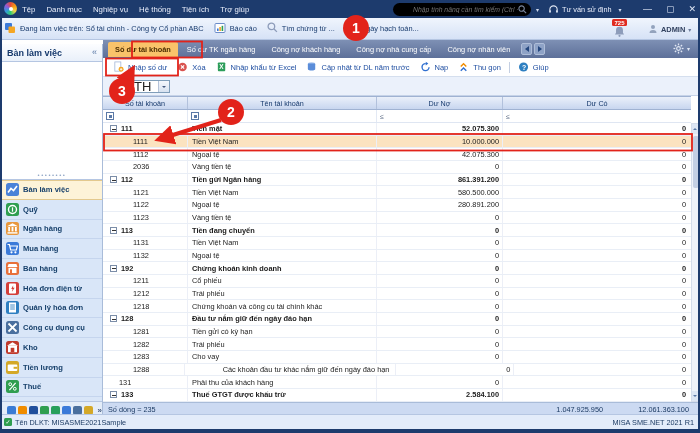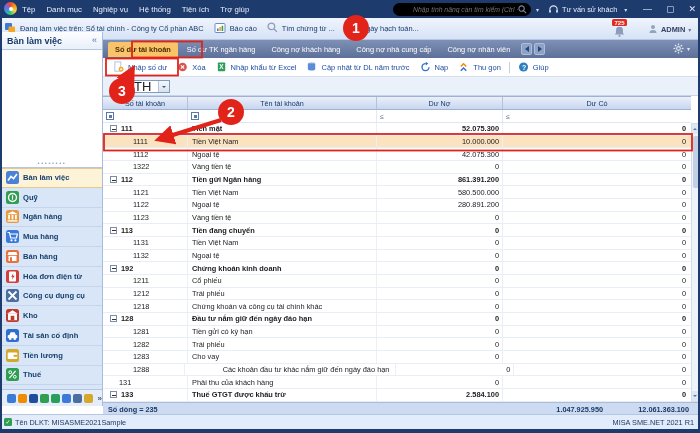--- a/index.html
+++ b/index.html
@@ -31,21 +31,21 @@
   .user-wrap { position:absolute; left:648px; top:0; height:22px; display:flex; align-items:center; gap:3px; color:#333;font-weight:bold; }
   .user-wrap .uname { font-size:7.4px; color:#31415f; }
   .user-wrap .caret { font-size:6px; color:#6b7c9c; }
 
   
   .edge-left  { position:absolute; left:0; top:18px; width:2px; height:411px; background:#1d3b6d; z-index:5; }
   .edge-right { position:absolute; right:0; top:18px; width:2px; height:411px; background:#1d3b6d; z-index:5; }
   .edge-bottom{ position:absolute; left:0; top:429px; width:700px; height:4px; background:#1d3b6d; z-index:5; }
 
   
-  .sidebar { position:absolute; left:2px; top:32px; width:101px; height:374px; background:#d9e6f8; border-right:1px solid #a9bcd9; }
+  .sidebar { position:absolute; left:2px; top:44px; width:101px; height:374px; background:#d9e6f8; border-right:1px solid #a9bcd9; }
   .side-header { position:absolute; left:0; top:0; width:100%; height:18px; background:linear-gradient(#fcfdff,#e9f0fa); border-bottom:1px solid #b5c6e2; display:flex; align-items:center; }
   .side-header .t { font-weight:bold; font-size:9px; color:#173a6d; margin-left:5px; }
   .side-header .collapse { position:absolute; right:5px; top:3px; color:#5b79a6; font-size:9px; }
   .side-panel { position:absolute; left:0; top:18px; width:100%; height:118px; background:#fff; border-bottom:1px solid #b5c6e2; }
   .splitter-dots { position:absolute; left:50%; transform:translateX(-50%); bottom:1px; color:#93a8c7; font-size:6px; letter-spacing:1.5px; }
   .side-menu { position:absolute; left:0; top:136px; width:100%; }
   .side-item { height:19.75px; display:flex; align-items:center; gap:4px; padding-left:4px; border-bottom:1px solid #c5d5ee; cursor:default; }
   .side-item .lbl { font-size:7.6px; font-weight:bold; color:#17406b; white-space:nowrap; }
   .side-item.active { background:#fdf3d8; border-top:1px solid #e3c98e; border-bottom:1px solid #e3c98e; }
   .micon { width:13px; height:13px; border-radius:2.5px; flex:0 0 13px; }
@@ -113,21 +113,21 @@
 
   
   .vscroll { position:absolute; left:588px; top:83px; width:8px; height:279px; background:#eef2f9; border:1px solid #d4dcea; }
   .varrow { position:absolute; left:0; width:100%; height:10px; display:flex; align-items:center; justify-content:center; background:#dde6f4; }
   .varrow.up { top:0; } .varrow.down { bottom:0; }
   .varrow i { width:0; height:0; border:2.5px solid transparent; }
   .varrow.up i { border-bottom-color:#5b79a6; margin-top:-2px; }
   .varrow.down i { border-top-color:#5b79a6; margin-bottom:-2px; }
   .vthumb { position:absolute; left:0.5px; top:12px; width:6px; height:52px; background:#c3cfe4; border-radius:2px; }
 
-  .summaryrow { position:absolute; left:0; top:362px; width:595px; height:12px; background:#ccdaf2; border-top:1px solid #a9bcd9; font-size:7.3px; color:#17365f;font-weight:bold; }
+  .summaryrow { position:absolute; left:0; top:362px; width:595px; height:12px; background:#ccdaf2; border-top:1px solid #a9bcd9; font-size:7.3px; color:#17365f; }
   .summaryrow .cnt { position:absolute; left:5px; top:1.5px; }
   .summaryrow .dtot { position:absolute; right:95px; top:1.5px; }
   .summaryrow .ctot { position:absolute; right:9px; top:1.5px; }
 
   
   .statusbar { position:absolute; left:0; top:414px; width:700px; height:15px; background:#e3ecfa; border-top:1px solid #b5c6e2; }
   .statusbar .dbicon { position:absolute; left:4px; top:3px; width:8px; height:8px; background:#2f9e50; border-radius:1.5px; color:#fff; font-size:6px; line-height:8px; text-align:center; }
   .statusbar .l { position:absolute; left:15px; top:3px; font-size:7.3px; color:#17365f; }
   .statusbar .r { position:absolute; right:6px; top:3px; font-size:7.3px; color:#17365f; }
 
@@ -160,21 +160,21 @@
           <line x1="6.2" y1="6.2" x2="9" y2="9" stroke="#7a879d" stroke-width="1.2"></line>
         </svg>
     </div>
     <span class="search-caret" data-name="search-options-caret-icon">▾</span>
     <div class="support" data-name="support-menu">
       <svg width="11" height="11" viewBox="0 0 12 12" data-name="headset-icon">
           <path d="M2,7 V6 a4,4 0 0 1 8,0 v1" fill="none" stroke="#dfe6f3" stroke-width="1.2"></path>
           <rect x="1.2" y="6.5" width="2" height="3" rx="1" fill="#dfe6f3"></rect>
           <rect x="8.8" y="6.5" width="2" height="3" rx="1" fill="#dfe6f3"></rect>
         </svg>
-      <span data-name="support-label">Tư vấn sử khách</span>
+      <span data-name="support-label">Tư vấn sử định</span>
       <span class="caret" data-name="support-caret-icon">▾</span>
     </div>
     <div class="winbtns">
       <span data-name="minimize-button">—</span>
       <span data-name="maximize-button">▢</span>
       <span data-name="close-button">✕</span>
     </div>
   </div>
 
   <div class="quickbar" data-name="quick-access-bar">
@@ -286,49 +286,49 @@
         </div>
         <div class="side-item" data-name="sidebar-item-hoa-don-dien-tu">
           <span class="micon" data-name="einvoice-icon">
             <svg viewBox="0 0 13 13">
               <rect x="3" y="1.5" width="7" height="10" rx="0.8" fill="#fff"></rect>
               <polygon points="7.2,3.3 5.2,7 6.6,7 5.8,10 8.7,5.8 7.1,5.8" fill="#d43f3a"></polygon>
             </svg>
           </span>
           <span class="lbl" data-name="sidebar-item-label">Hóa đơn điện tử</span>
         </div>
+        <div class="side-item" data-name="sidebar-item-quan-ly-hoa-don">
+          <span class="micon" data-name="invoice-manage-icon">
+            <svg viewBox="0 0 13 13">
+              <rect x="3" y="1.5" width="7" height="10" fill="#fff"></rect>
+              <line x1="4.2" y1="4" x2="8.8" y2="4" stroke="#2e7fc1" stroke-width="0.9"></line>
+              <line x1="4.2" y1="6" x2="8.8" y2="6" stroke="#2e7fc1" stroke-width="0.9"></line>
+              <line x1="4.2" y1="8" x2="8.8" y2="8" stroke="#2e7fc1" stroke-width="0.9"></line>
+            </svg>
+          </span>
+          <span class="lbl" data-name="sidebar-item-label">Quản lý hóa đơn</span>
+        </div>
         <div class="side-item" data-name="sidebar-item-cong-cu-dung-cu">
           <span class="micon" data-name="tools-icon">
             <svg viewBox="0 0 13 13">
               <line x1="2.5" y1="2.5" x2="10.5" y2="10.5" stroke="#fff" stroke-width="1.8"></line>
               <line x1="10.5" y1="2.5" x2="2.5" y2="10.5" stroke="#fff" stroke-width="1.8"></line>
             </svg>
           </span>
           <span class="lbl" data-name="sidebar-item-label">Công cụ dụng cụ</span>
         </div>
         <div class="side-item" data-name="sidebar-item-kho">
           <span class="micon" data-name="warehouse-icon">
             <svg viewBox="0 0 13 13">
               <polygon points="6.5,1.3 12,4.8 1,4.8" fill="#fff"></polygon>
               <rect x="2" y="4.8" width="9" height="6.4" fill="#fff"></rect>
               <rect x="4.7" y="6.8" width="3.6" height="4.4" fill="#c0392b"></rect>
             </svg>
           </span>
           <span class="lbl" data-name="sidebar-item-label">Kho</span>
-        </div>
-        <div class="side-item" data-name="sidebar-item-tai-san-co-dinh">
-          <span class="micon" data-name="fixed-asset-icon">
-            <svg viewBox="0 0 13 13">
-              <polygon points="3.4,6 4.6,3.2 8.6,3.2 9.9,6" fill="#fff"></polygon>
-              <rect x="1.7" y="6" width="9.6" height="3.2" rx="1" fill="#fff"></rect>
-              <circle cx="4.2" cy="9.7" r="1.3" fill="#fff"></circle>
-              <circle cx="8.8" cy="9.7" r="1.3" fill="#fff"></circle>
-            </svg>
-          </span>
-          <span class="lbl" data-name="sidebar-item-label">Tài sản cố định</span>
         </div>
         <div class="side-item" data-name="sidebar-item-tien-luong">
           <span class="micon" data-name="payroll-icon">
             <svg viewBox="0 0 13 13">
               <rect x="1.7" y="3.5" width="9.6" height="6.6" rx="1" fill="#fff"></rect>
               <rect x="7.6" y="5.8" width="3.7" height="2" fill="#d4a828"></rect>
             </svg>
           </span>
           <span class="lbl" data-name="sidebar-item-label">Tiền lương</span>
         </div>
@@ -506,21 +506,21 @@
           <div class="trow child" data-name="table-row-1112">
             <div class="c1" data-name="cell-account-code">
               <span>1112</span>
             </div>
             <div class="c2" data-name="cell-account-name" style="padding-left: 4px;">Ngoại tệ</div>
             <div class="c3 n" data-name="cell-debit">42.075.300</div>
             <div class="c4 n" data-name="cell-credit">0</div>
           </div>
           <div class="trow child" data-name="table-row-1113">
             <div class="c1" data-name="cell-account-code">
-              <span>1322</span>
+              <span>2036</span>
             </div>
             <div class="c2" data-name="cell-account-name" style="padding-left: 4px;">Vàng tiền tệ</div>
             <div class="c3 n" data-name="cell-debit">0</div>
             <div class="c4 n" data-name="cell-credit">0</div>
           </div>
           <div class="trow group" data-name="table-row-112">
             <div class="c1" data-name="cell-account-code">
               <span class="exp" data-name="expander-icon"></span>
               <span>112</span>
             </div>

